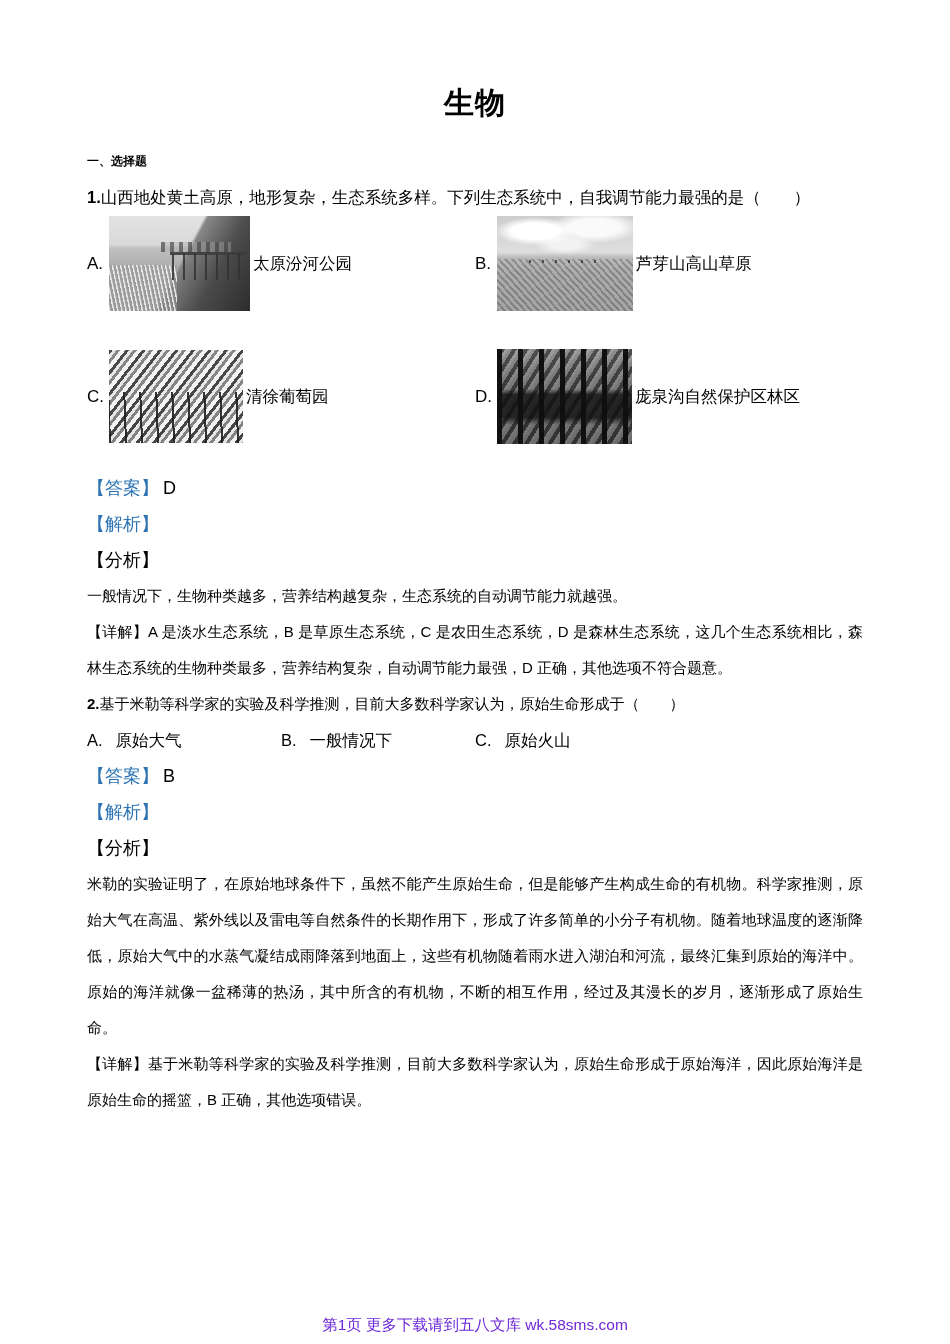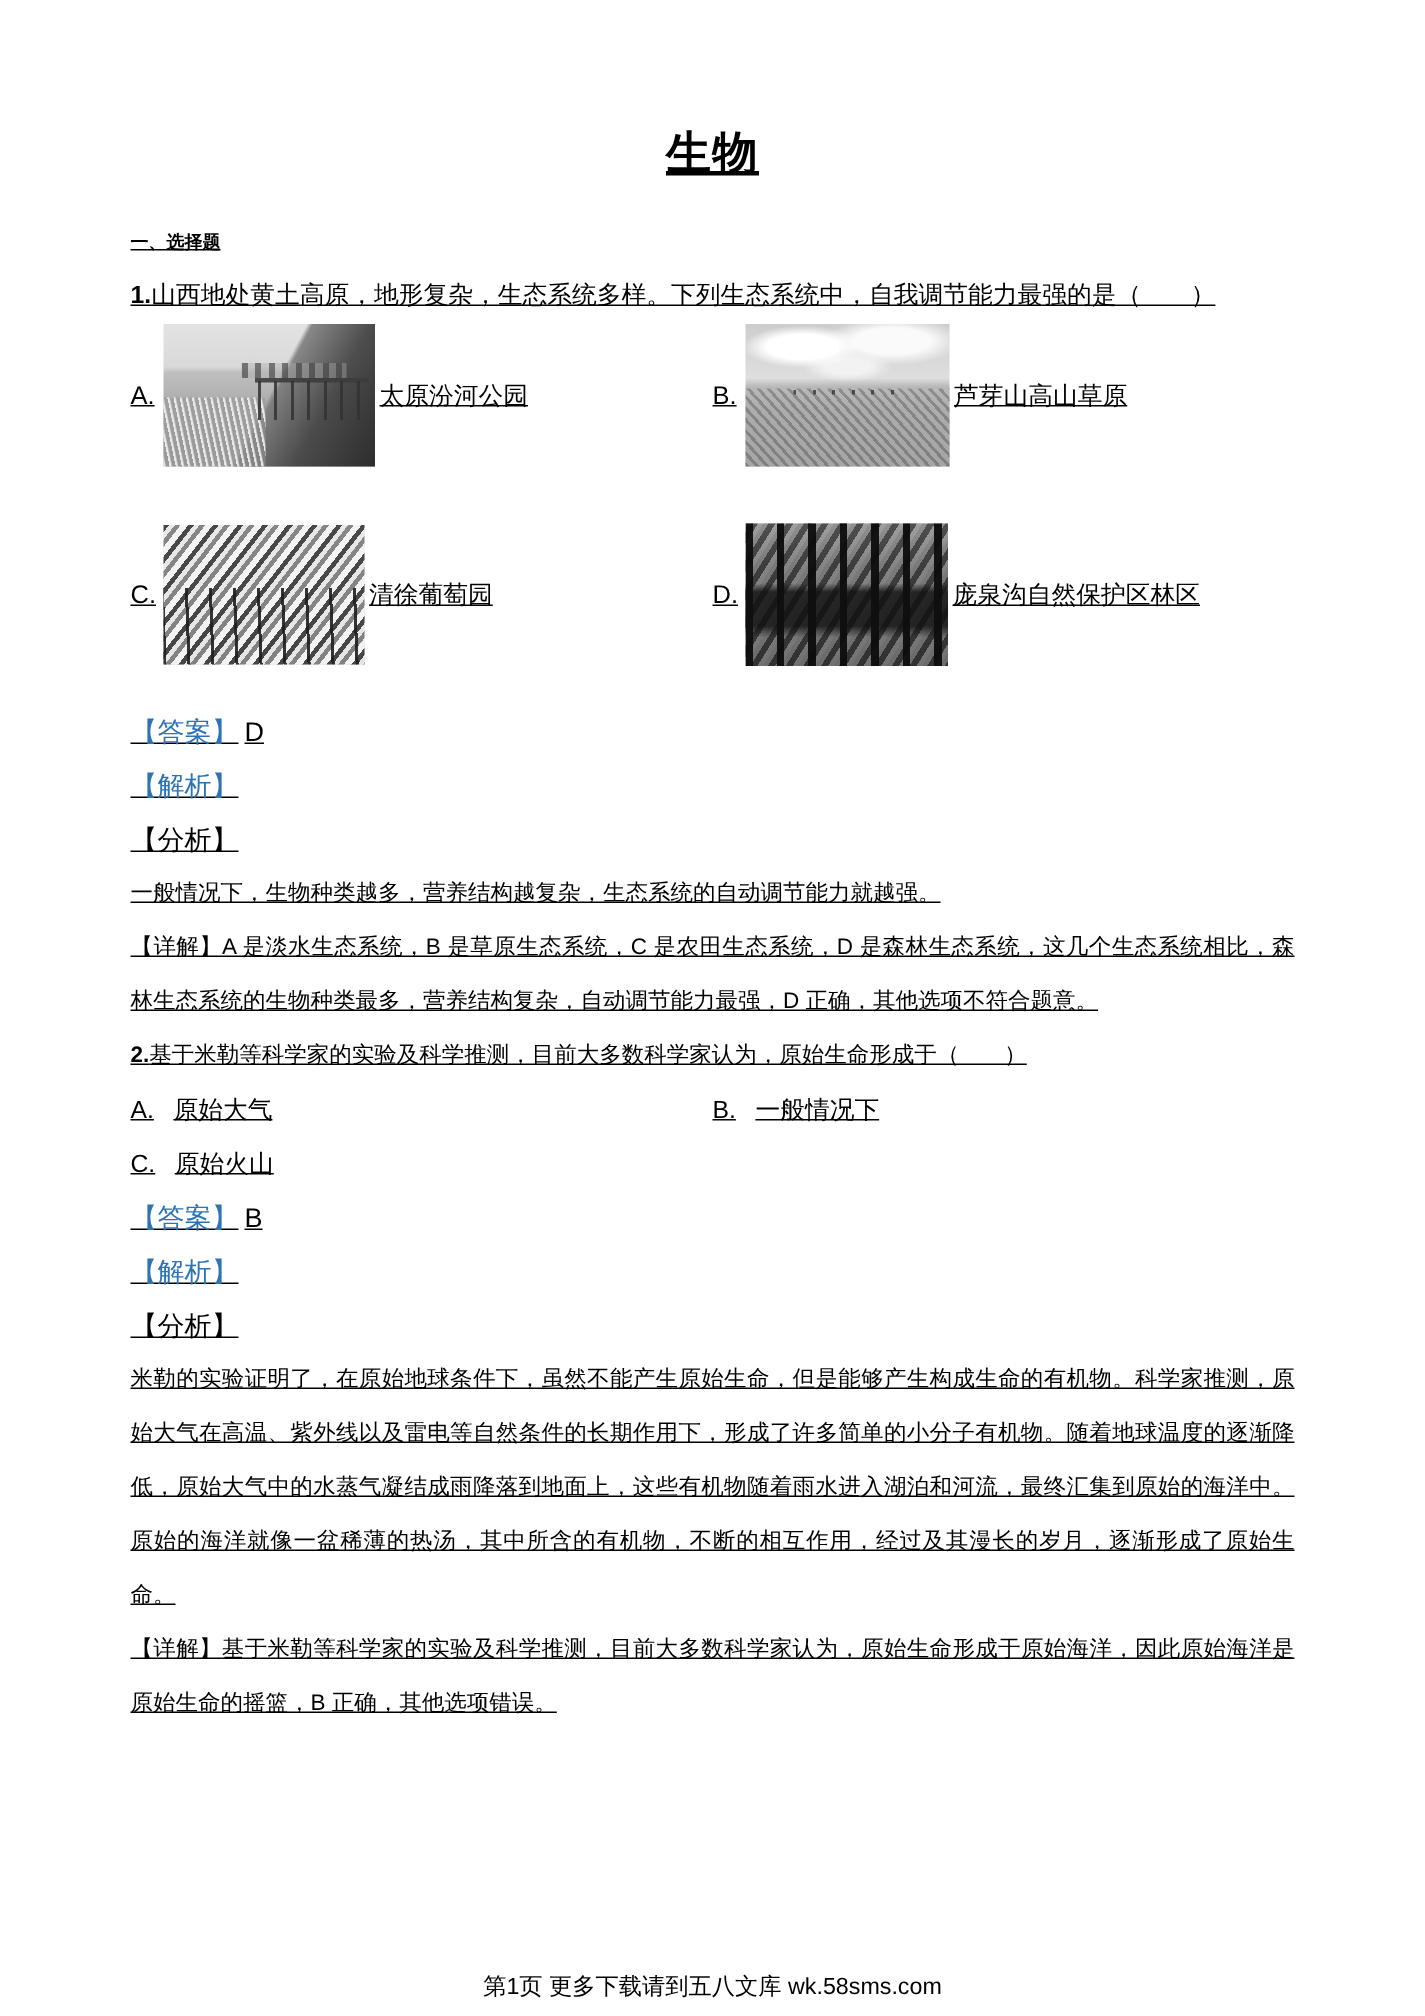--- a/index.html
+++ b/index.html
@@ -6,21 +6,20 @@
   html, body { background: #ffffff; }
   .page {
     position: relative;
     width: 950px;
     height: 1344px;
     margin: 0 auto;
     background: #ffffff;
     font-family: "Liberation Sans", sans-serif;
     color: #000000;
     overflow: hidden;
-    text-decoration: underline;
   }
   .content { padding: 0 87px; }
 
   .doc-title {
     margin-top: 82px;
     text-align: center;
     font-size: 30px;
     font-weight: bold;
     line-height: 42px;
     letter-spacing: 1px;
@@ -99,32 +98,32 @@
   .line { font-size: 18px; line-height: 36px; }
   .blue { color: #2E74B5; }
   .ans-value { margin-left: 4px; }
   .para {
     font-size: 15px;
     line-height: 36px;
     text-align: justify;
   }
 
   
-  .txt-options { display: grid; grid-template-columns: 1fr 1fr; }
+  .txt-options { display: grid; grid-template-columns: 1fr 1fr 1fr 1fr; }
   .txt-option { font-size: 16.5px; line-height: 36px; }
   .txt-option .opt-text { margin-left: 13px; }
 
   .footer {
     position: absolute;
     left: 0; right: 0;
     bottom: 8px;
     text-align: center;
     font-size: 15.5px;
     line-height: 22px;
-    color: #000000;
+    color: #6d28d9;
   }
 </style>
 </head>
 <body>
 
 <div class="page">
   <div class="content">
 
     <div class="doc-title">生物</div>
 

